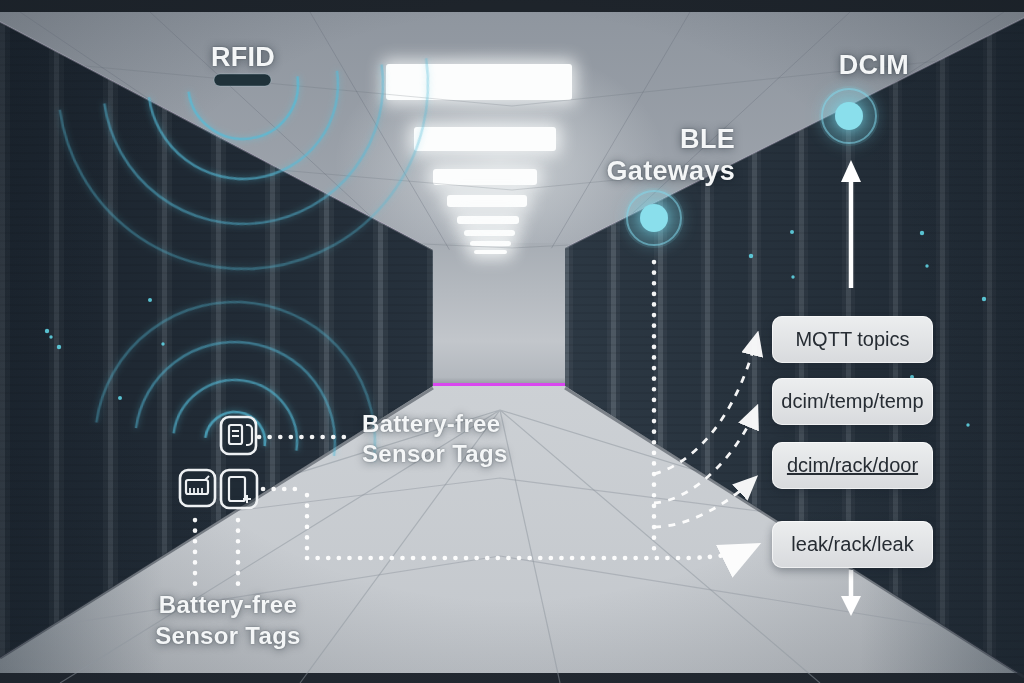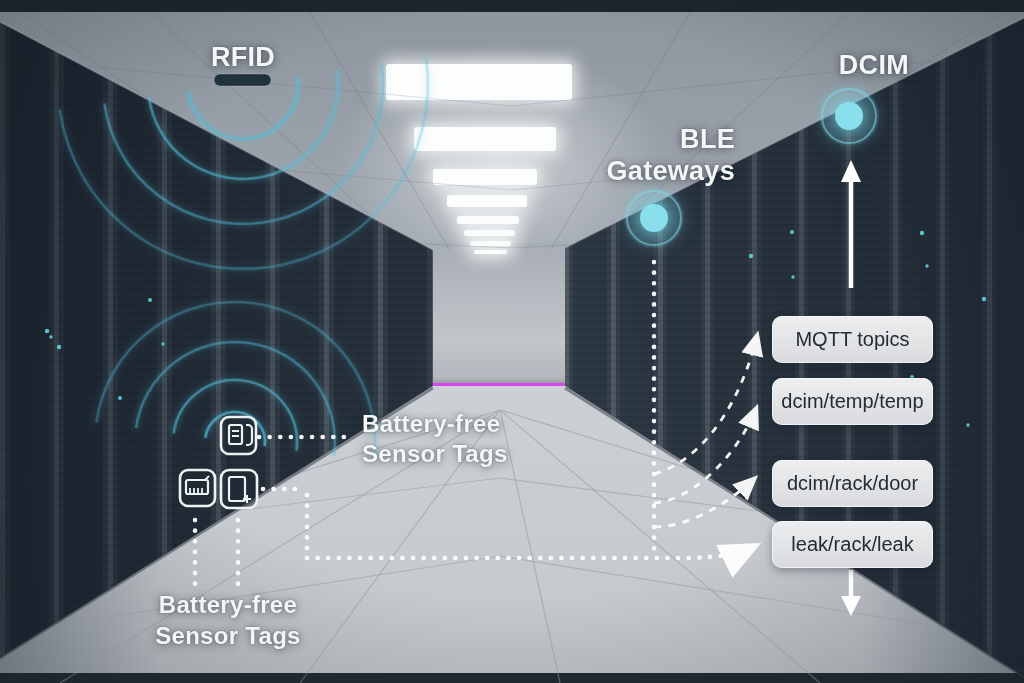--- a/index.html
+++ b/index.html
@@ -77,21 +77,21 @@
   .mid-tags-label{left:362px;top:409px;font-size:24px;line-height:30px;}
   .bottom-tags-label{left:150px;top:589px;width:156px;text-align:center;font-size:24px;line-height:31px;}
   .label span{display:block;}
   .topic-box{
     position:absolute;left:772px;width:161px;height:47px;z-index:7;
     background:linear-gradient(180deg,#eceeef 0%,#d8dadd 100%);
     border-radius:10px;display:flex;align-items:center;justify-content:center;
     font-size:20px;color:#262c33;
     box-shadow:0 3px 8px rgba(20,30,40,.35),inset 0 0 0 1px rgba(255,255,255,.6);
   }
-  .tb1{top:304px;margin-top:12px;} .tb2{top:378px;} .tb3{top:460px;} .tb4{top:521px;}
+  .tb1{top:304px;margin-top:12px;} .tb2{top:378px;} .tb3{top:442px;text-decoration:underline;} .tb4{top:521px;}
 </style>
 </head>
 <body>
 
 <div class="scene">
 
   <div class="ceiling"></div>
   <div class="light-haze"></div>
   <div class="back-wall"></div>
   <div class="light-panel lp1"></div>

